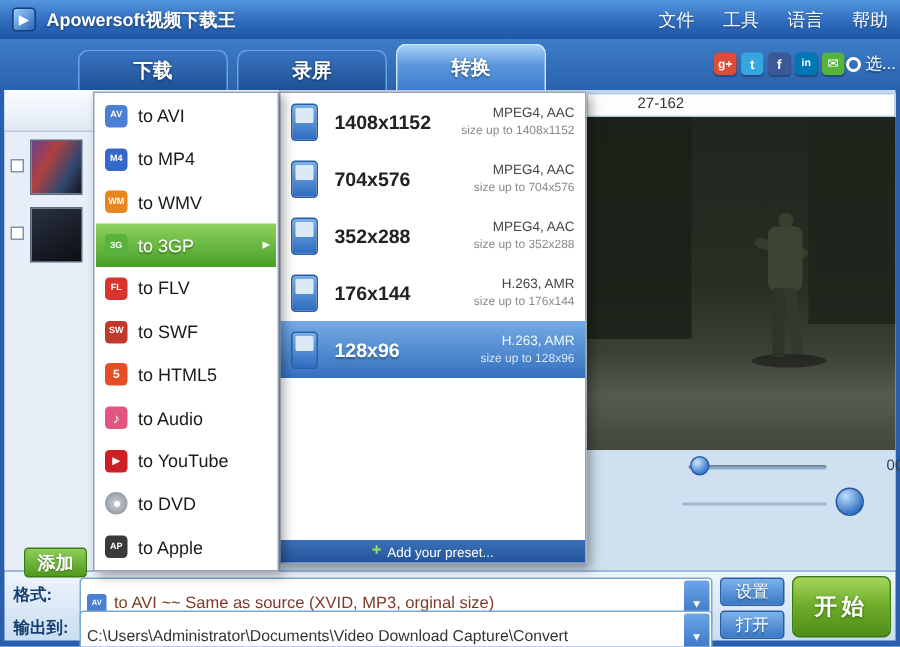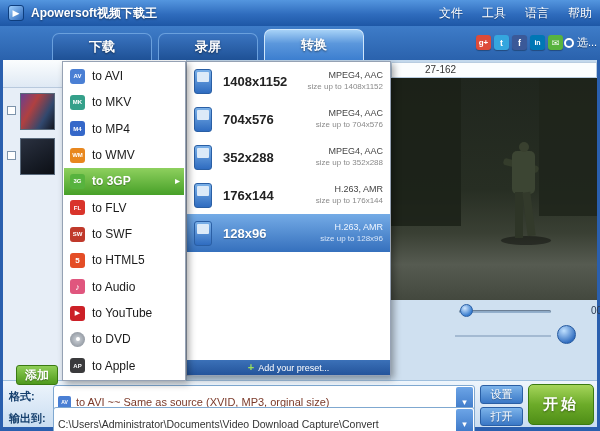--- a/index.html
+++ b/index.html
@@ -101,21 +101,21 @@
     background:radial-gradient(circle at 35% 28%,#bfe0ff,#2f6cbf 75%);
     border:1px solid #24589e;cursor:pointer;}
 
   
   .fmt-menu{position:absolute;left:62px;top:61px;width:124px;height:320px;z-index:10;
     background:#fff;border:1px solid #96a2b4;box-shadow:3px 3px 7px rgba(0,0,0,.35);
     display:flex;flex-direction:column;list-style:none;margin:0;padding:1px;}
   .fmt-item{flex:1;display:flex;align-items:center;gap:7px;padding:0 4px 0 6px;cursor:pointer;}
   .fmt-item .lbl{font-size:12px;color:#1b1b1b;}
   .fmt-item.hl{background:linear-gradient(#8ed05e,#47a028);}
-  .fmt-item.hl .lbl{color:#fff;font-weight:bold;text-shadow:0 1px 1px rgba(0,0,0,.3);}
+  .fmt-item.hl .lbl{color:#fff;font-weight:normal;text-shadow:0 1px 1px rgba(0,0,0,.3);}
   .expand{margin-left:auto;color:#fff;font-size:10px;line-height:1;}
   .expand::before{content:"▸";}
   .mi{width:15px;height:15px;border-radius:3px;flex:none;color:#fff;
     display:flex;align-items:center;justify-content:center;font-size:6px;font-weight:bold;}
   .i-avi{background:#4a7fd4;}   .i-avi::before{content:"AV";}
   .i-mkv{background:#35a08a;}   .i-mkv::before{content:"MK";}
   .i-mp4{background:#3568c9;}   .i-mp4::before{content:"M4";}
   .i-wmv{background:#e8871e;}   .i-wmv::before{content:"WM";}
   .i-3gp{background:#57b33e;}   .i-3gp::before{content:"3G";}
   .i-flv{background:#d9342b;}   .i-flv::before{content:"FL";}
@@ -251,24 +251,20 @@
     <span class="play-btn"></span>
   </div>
 </div>
 
 <ul class="fmt-menu">
   <li class="fmt-item">
     <span class="mi i-avi"></span>
     <span class="lbl">to AVI</span>
   </li>
   <li class="fmt-item">
-    <span class="mi i-mkv"></span>
-    <span class="lbl">to MKV</span>
-  </li>
-  <li class="fmt-item">
     <span class="mi i-mp4"></span>
     <span class="lbl">to MP4</span>
   </li>
   <li class="fmt-item">
     <span class="mi i-wmv"></span>
     <span class="lbl">to WMV</span>
   </li>
   <li class="fmt-item hl">
     <span class="mi i-3gp"></span>
     <span class="lbl">to 3GP</span>

